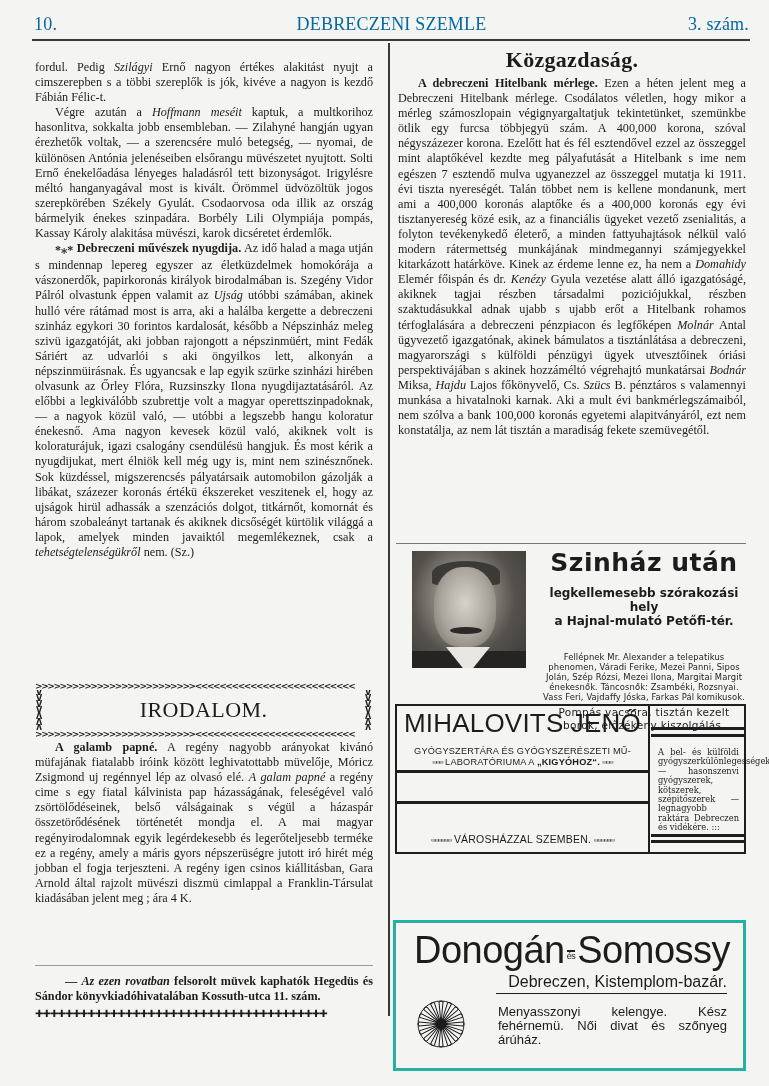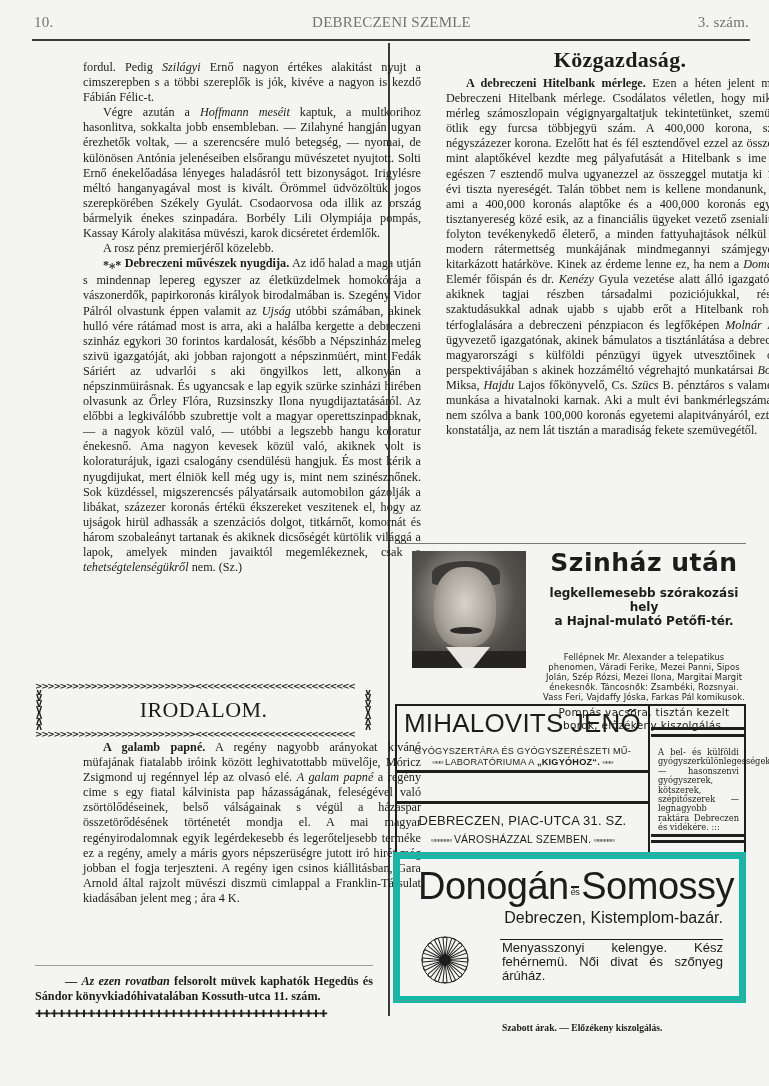--- a/index.html
+++ b/index.html
@@ -5,35 +5,35 @@
   html, body { margin: 0; padding: 0; }
   body {
     width: 769px; height: 1086px; overflow: hidden;
     background: #f4f4f2;
     font-family: "Liberation Serif", "DejaVu Serif", serif;
     color: #1c1c1c;
     position: relative;
   }
   .header {
     position: absolute; left: 34px; top: 14px; width: 715px; height: 22px;
-    font-size: 15px; letter-spacing: 0.2px; color: #737373;
+    font-size: 18px; letter-spacing: 0.2px; color: #0369a1;
   }
   .header .pnum { position: absolute; left: 0; top: 0; }
   .header .ptitle { position: absolute; left: 0; right: 0; text-align: center; top: 0; }
   .header .pissue { position: absolute; right: 0; top: 0; }
   .header-rule {
     position: absolute; left: 32px; top: 39px; width: 718px; height: 2px;
     background: #3a3a3a;
   }
   .col-divider {
     position: absolute; left: 388px; top: 43px; width: 1.5px; height: 973px;
     background: #3a3a3a;
   }
   .col {
-    position: absolute; font-size: 12.2px; line-height: 15.1px; text-align: justify; margin-left: 48px;
+    position: absolute; font-size: 12.2px; line-height: 15.1px; text-align: justify;
   }
   .col p { margin: 0; }
   .indent { text-indent: 20px; }
   .left { left: 35px; top: 60px; width: 338px; }
   .right { left: 398px; top: 47px; width: 348px; }
   .sect-title {
     text-align: center; font-size: 22px; font-weight: bold; margin: 0 0 3px 0;
     line-height: 26px; letter-spacing: 0.3px;
   }
   .lead { font-weight: bold; }
@@ -145,34 +145,34 @@
   }
   .ad2 .side .txt {
     position: absolute; left: 7px; right: 5px; top: 42px;
     font-family: "DejaVu Serif", serif; font-size: 8.3px; line-height: 9.4px; text-align: justify;
   }
   .ad2 .side .bar { position: absolute; left: 0; right: 0; height: 2.5px; background: #1e1e1e; }
   .deco { font-family: "DejaVu Sans Mono", monospace; font-size: 7px; letter-spacing: -1px; vertical-align: 1px; }
 
   
   .ad3 {
-    position: absolute; left: 393px; top: 852px; width: 353px; height: 151px;
-    box-sizing: border-box; border: 7px solid #14b8a6;
+    position: absolute; left: 393px; top: 920px; width: 353px; height: 151px;
+    box-sizing: border-box; border: 3px solid #14b8a6;
     outline: 1px dotted #888; outline-offset: -3px;
   }
   .ad3 .name {
     position: absolute; left: 18px; top: 4px; right: 8px;
     font-family: "Liberation Sans", sans-serif; font-size: 38px; line-height: 46px; letter-spacing: -0.5px;
     white-space: nowrap;
   }
   .ad3 .es { font-size: 9px; vertical-align: 4px; display: inline-block; text-align: center; border-top: 2px solid #1c1c1c; line-height: 9px; margin: 0 2px; }
   .ad3 .city {
     position: absolute; left: 100px; right: 16px; top: 50px; text-align: right;
     font-family: "Liberation Sans", sans-serif; font-size: 16px;
-    border-bottom: 1.5px solid #1c1c1c; padding-bottom: 12px;
+    border-bottom: 1.5px solid #1c1c1c; padding-bottom: 2px;
   }
   .ad3 .flower {
     position: absolute; left: 20px; top: 76px; width: 50px; height: 50px;
   }
   .ad3 .text {
     position: absolute; left: 102px; right: 16px; top: 82px; text-align: justify;
     font-family: "Liberation Sans", sans-serif; font-size: 13px; line-height: 14px;
   }
   .ad3 .slogan {
     position: absolute; left: 102px; right: 16px; top: 115px; text-align: left;
@@ -186,21 +186,20 @@
   <span class="pnum">10.</span>
   <span class="ptitle">DEBRECZENI SZEMLE</span>
   <span class="pissue">3. szám.</span>
 </div>
 <div class="header-rule"></div>
 <div class="col-divider"></div>
 
 <div class="col left">
   <p><span>fordul. Pedig </span><em>Szilágyi</em><span> Ernő nagyon értékes alakitást nyujt a cimszerepben s a többi szereplők is jók, kivéve a nagyon is kezdő Fábián Félic-t.</span></p>
   <p class="indent"><span>Végre azután a </span><em>Hoffmann meséit</em><span> kaptuk, a multkorihoz hasonlitva, sokkalta jobb ensembleban. — Zilahyné hangján ugyan érezhetők voltak, — a szerencsére muló betegség, — nyomai, de különösen Antónia jelenéseiben elsőrangu müvészetet nyujtott. Solti Ernő énekelőadása lényeges haladásról tett bizonyságot. Irigylésre méltó hanganyagával most is kivált. Örömmel üdvözöltük jogos szerepkörében Székely Gyulát. Csodaorvosa oda illik az ország bármelyik énekes szinpadára. Borbély Lili Olympiája pompás, Kassay Károly alakitása müvészi, karok dicséretet érdemlők.</span></p>
-  <p class="indent">A rosz pénz premierjéről közelebb.</p>
   <p class="indent"><span class="stars">*⁎*</span> <span class="lead">Debreczeni művészek nyugdija.</span><span> Az idő halad a maga utján s mindennap lepereg egyszer az életküzdelmek homokórája a vászonerdők, papirkoronás királyok birodalmában is. Szegény Vidor Pálról olvastunk éppen valamit az </span><em>Ujság</em><span> utóbbi számában, akinek hulló vére rátámad most is arra, aki a halálba kergette a debreczeni szinház egykori 30 forintos kardalosát, később a Népszinház meleg szivü igazgatóját, aki jobban rajongott a népszinmüért, mint Fedák Sáriért az udvarlói s aki öngyilkos lett, alkonyán a népszinmüirásnak. És ugyancsak e lap egyik szürke szinházi hirében olvasunk az Őrley Flóra, Ruzsinszky Ilona nyugdijaztatásáról. Az előbbi a legkiválóbb szubrettje volt a magyar operettszinpadoknak, — a nagyok közül való, — utóbbi a legszebb hangu koloratur énekesnő. Ama nagyon kevesek közül való, akiknek volt is koloraturájuk, igazi csalogány csendülésü hangjuk. És most kérik a nyugdijukat, mert élniök kell még ugy is, mint nem szinésznőnek. Sok küzdéssel, migszerencsés pályatársaik automobilon gázolják a libákat, százezer koronás értékü ékszereket veszitenek el, hogy az ujságok hirül adhassák a szenzációs dolgot, titkárnőt, komornát és három szobaleányt tartanak és akiknek dicsőségét kürtölik világgá a lapok, amelyek minden javaiktól megemlékeznek, csak a </span><em>tehetségtelenségükről</em><span> nem. (Sz.)</span></p>
 </div>
 
 <div class="irodalom">
   <div class="chev-row top">&gt;&gt;&gt;&gt;&gt;&gt;&gt;&gt;&gt;&gt;&gt;&gt;&gt;&gt;&gt;&gt;&gt;&gt;&gt;&gt;&gt;&gt;&gt;&gt;&gt;&gt;&lt;&lt;&lt;&lt;&lt;&lt;&lt;&lt;&lt;&lt;&lt;&lt;&lt;&lt;&lt;&lt;&lt;&lt;&lt;&lt;&lt;&lt;&lt;&lt;&lt;&lt;</div>
   <div class="chev-col l">V<br>V<br>V<br>V<br>Λ<br>Λ<br>Λ</div>
   <div class="title">IRODALOM.</div>
   <div class="chev-col r">V<br>V<br>V<br>V<br>Λ<br>Λ<br>Λ</div>
   <div class="chev-row bottom">&gt;&gt;&gt;&gt;&gt;&gt;&gt;&gt;&gt;&gt;&gt;&gt;&gt;&gt;&gt;&gt;&gt;&gt;&gt;&gt;&gt;&gt;&gt;&gt;&gt;&gt;&lt;&lt;&lt;&lt;&lt;&lt;&lt;&lt;&lt;&lt;&lt;&lt;&lt;&lt;&lt;&lt;&lt;&lt;&lt;&lt;&lt;&lt;&lt;&lt;&lt;&lt;</div>
 </div>
@@ -236,21 +235,20 @@
 
 <div class="ad2">
   <div class="main">
     <div class="name">MIHALOVITS JENŐ</div>
     <div class="desc">
       <span>GYÓGYSZERTÁRA ÉS GYÓGYSZERÉSZETI MŰ-</span><br>
       <span class="deco">▭▭▭</span><span> LABORATÓRIUMA A </span><b>„KIGYÓHOZ“.</b> <span class="deco">▭▭▭</span>
     </div>
     <div class="hb" style="top:64px"></div>
     <div class="hb" style="top:95px"></div>
-    <div class="addr">DEBRECZEN, PIAC-UTCA 31. SZ.</div>
     <div class="addr2"><span class="deco">▭▭▭▭▭▭</span><span> VÁROSHÁZZAL SZEMBEN. </span><span class="deco">▭▭▭▭▭▭</span></div>
   </div>
   <div class="side">
     <div class="bar" style="top:21px"></div>
     <div class="bar" style="top:28px"></div>
     <div class="txt">A bel- és külföldi gyógyszerkülönlegességek, — hasonszenvi gyógyszerek, kötszerek, szépitőszerek — legnagyobb raktára Debreczen és vidékére. ::: </div>
     <div class="bar" style="top:128px"></div>
     <div class="bar" style="top:134px"></div>
   </div>
 </div>

